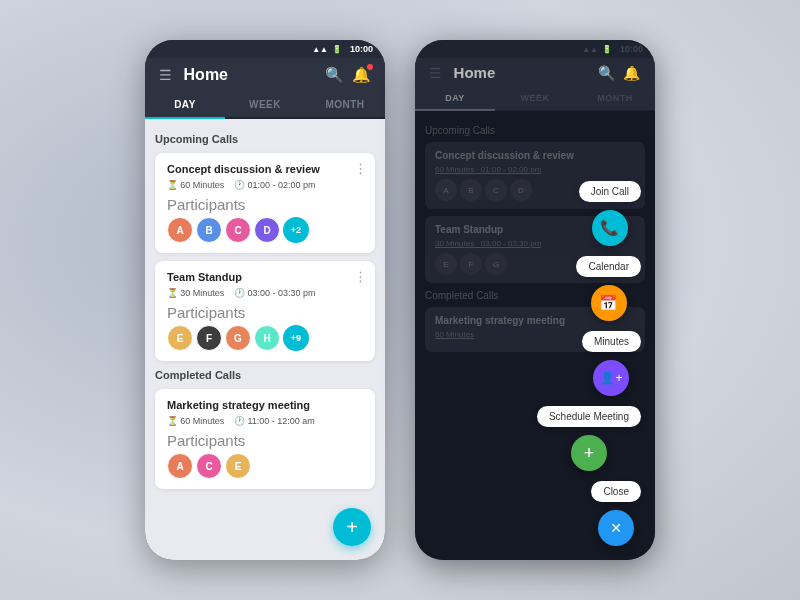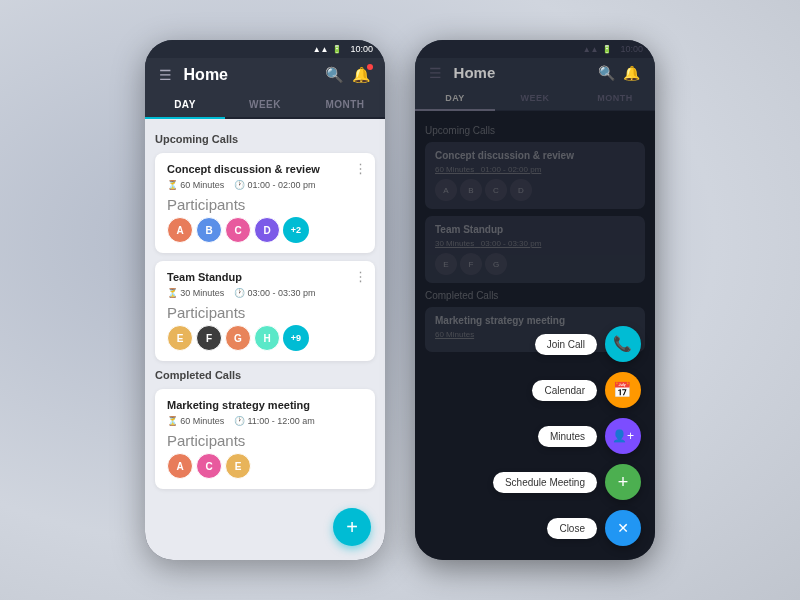--- a/index.html
+++ b/index.html
@@ -36,21 +36,21 @@
       justify-content: flex-end;
       align-items: center;
       padding: 4px 12px;
       font-size: 9px;
       color: #fff;
       gap: 4px;
       min-height: 18px;
     }
     .status-bar .signal { font-size: 8px; }
     .status-bar .battery { font-size: 8px; }
-    .status-bar .time { font-size: 9px; font-weight: 400; margin-left: 4px; }
+    .status-bar .time { font-size: 9px; font-weight: 700; margin-left: 4px; }
 
     
     .header {
       background: #2d3340;
       display: flex;
       align-items: center;
       padding: 8px 14px;
       gap: 8px;
     }
     .header .hamburger { color: #aab; font-size: 14px; cursor: pointer; }
@@ -240,20 +240,21 @@
       flex-direction: column;
       align-items: flex-end;
       gap: 10px;
       z-index: 20;
     }
 
     .fab-item {
       display: flex;
       align-items: center;
       gap: 8px;
+      flex-direction: column;
     }
     .fab-label {
       background: #fff;
       color: #333;
       font-size: 10px;
       font-weight: 500;
       padding: 5px 12px;
       border-radius: 16px;
       box-shadow: 0 2px 6px rgba(0,0,0,0.2);
       white-space: nowrap;

